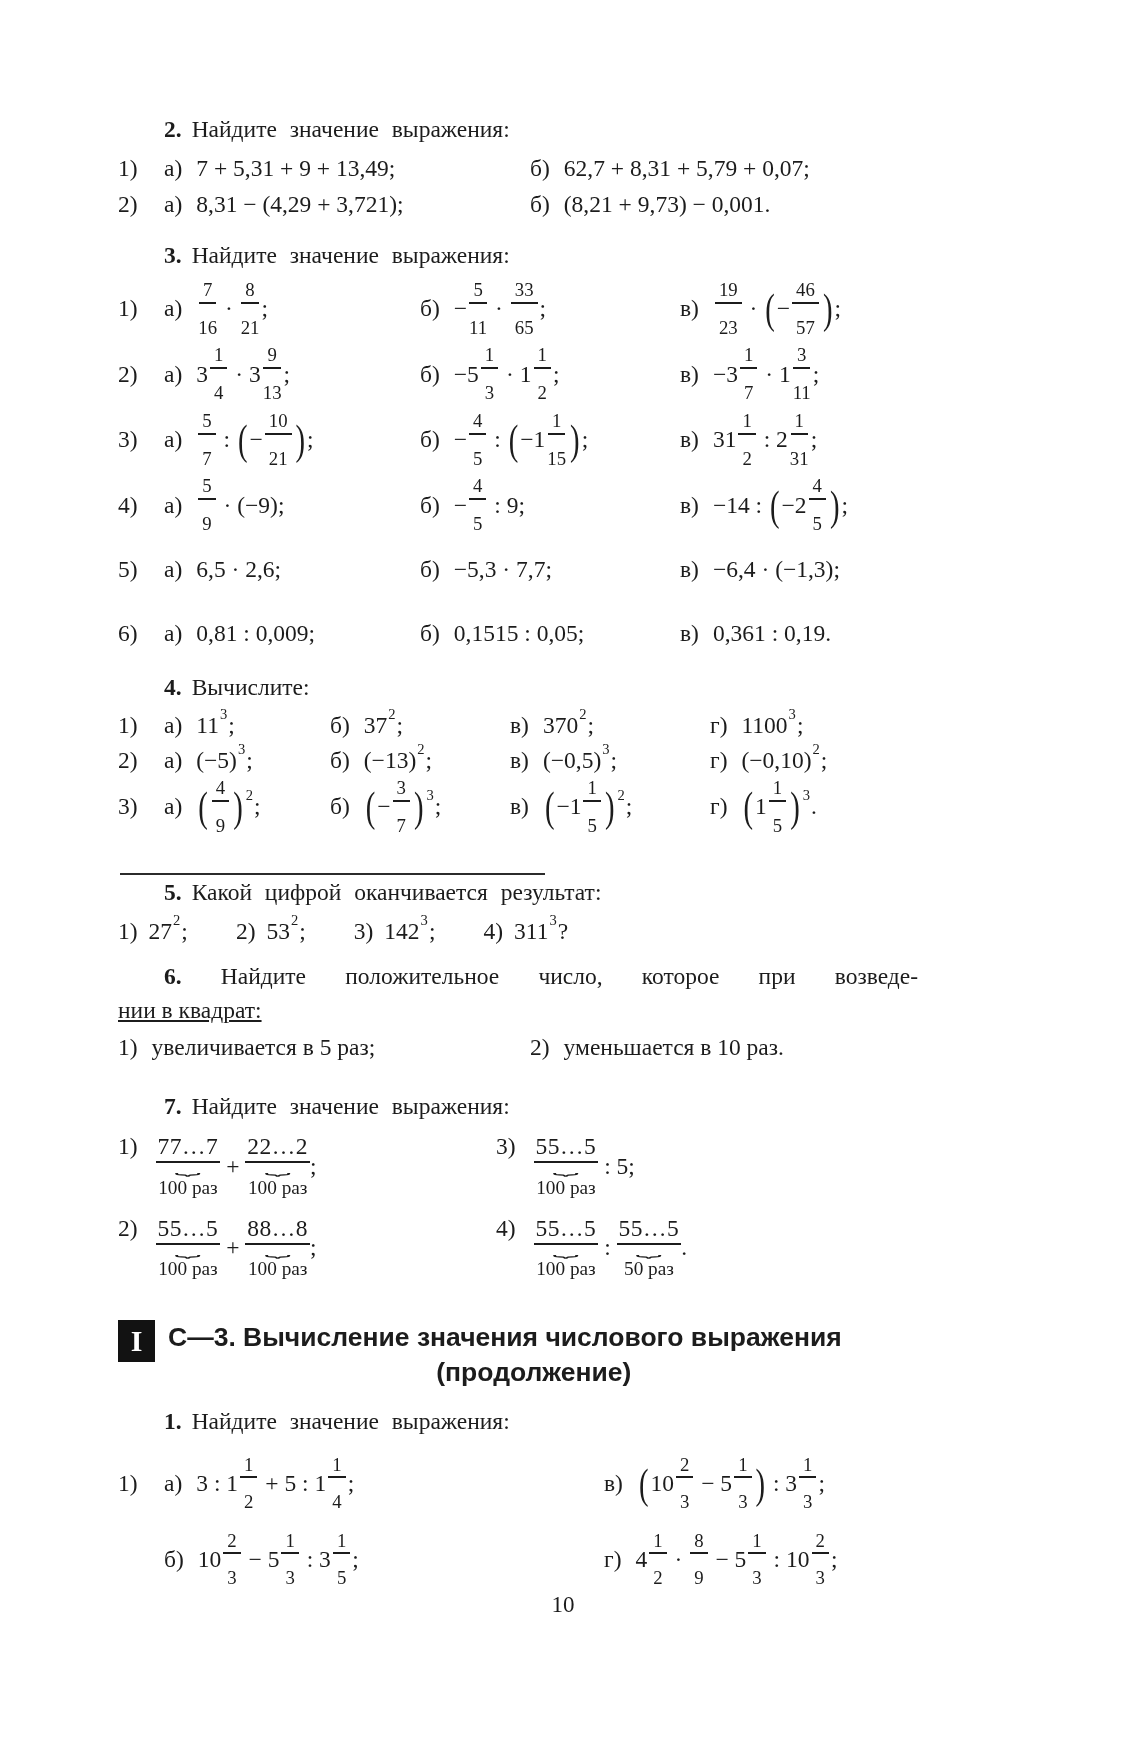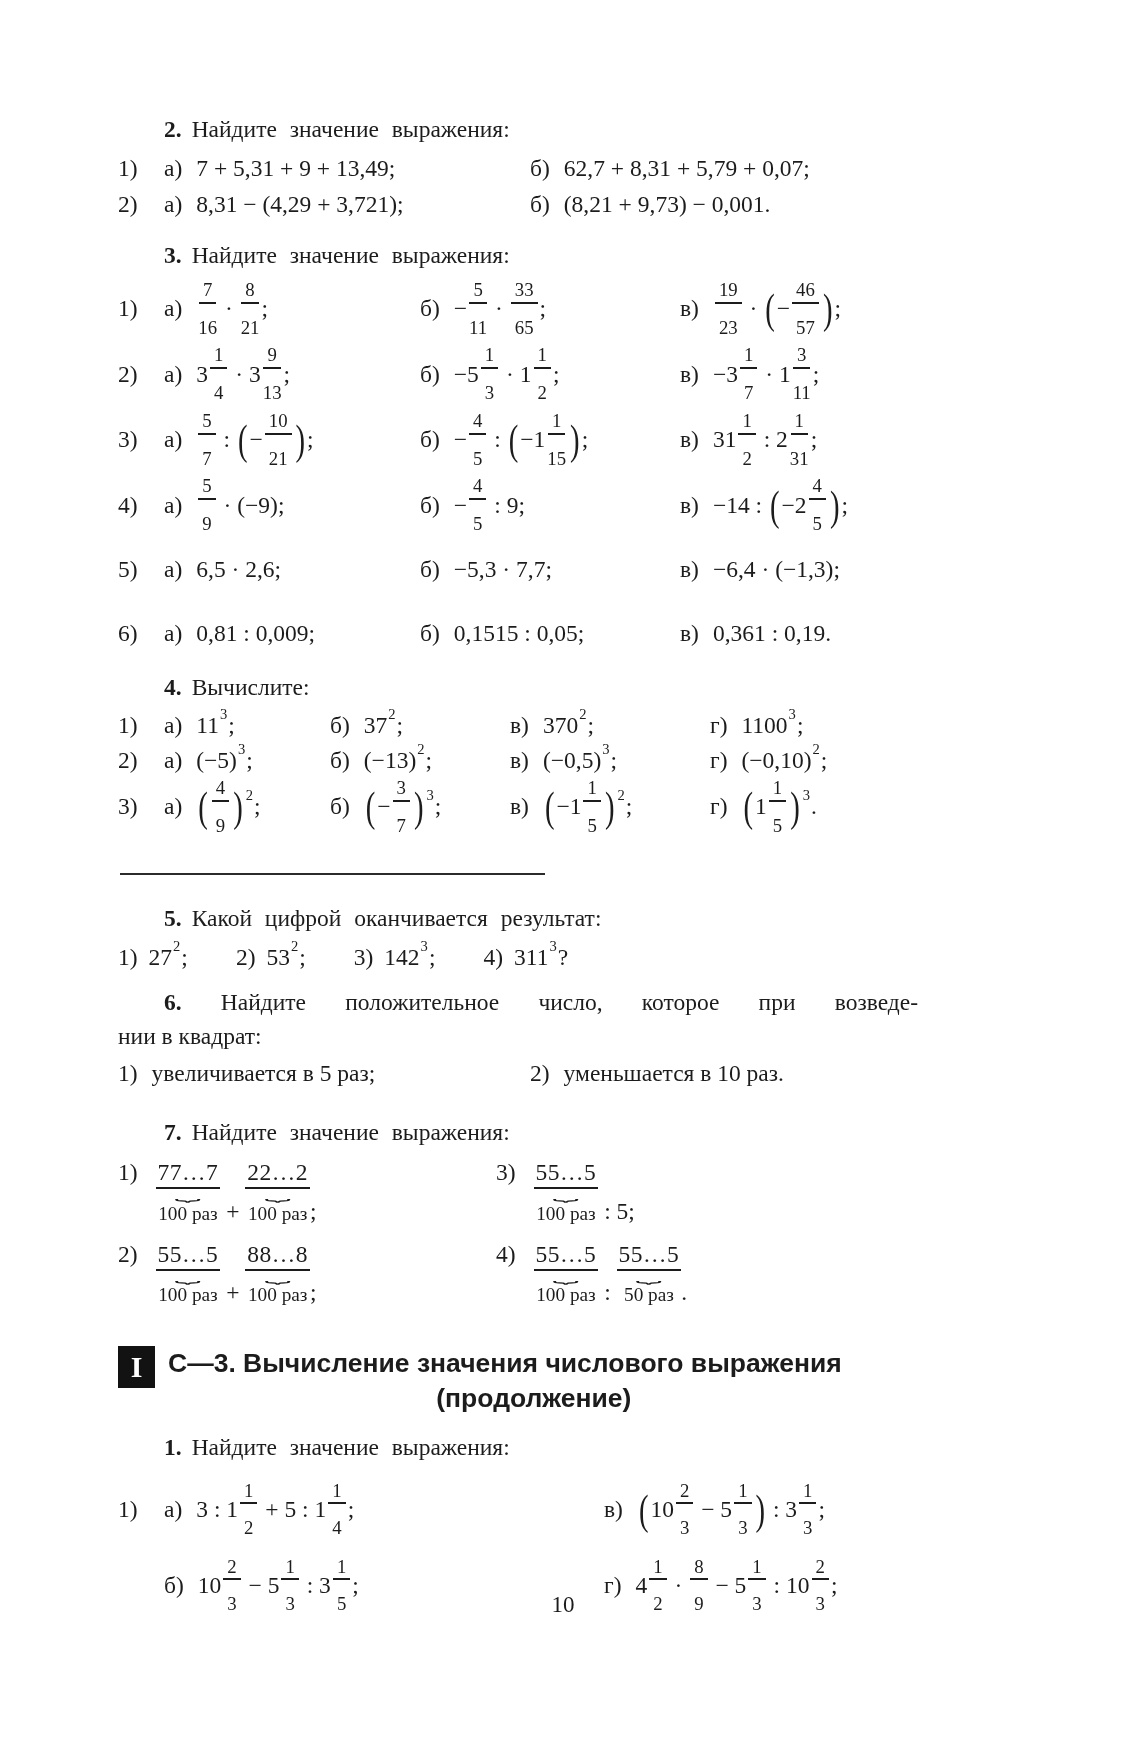--- a/index.html
+++ b/index.html
@@ -44,33 +44,33 @@
 
   
   #ex2 .xrow{grid-template-columns:46px 366px 1fr;line-height:36px;}
   #ex3{margin-top:16px;}
   #ex3 .xtitle{margin-bottom:6px;}
   #ex3 .xrow{grid-template-columns:46px 256px 260px 1fr;}
   #ex3 .xrow.tall{margin:8px 0;min-height:56px;}
   #ex4{margin-top:8px;}
   #ex4 .xrow{grid-template-columns:46px 166px 180px 200px 1fr;line-height:35px;}
   .divider{margin:38px 0 0 2px;width:425px;border-top:2.5px solid #2b2b2b;}
-  #ex5{margin-top:26px;}
+  #ex5{}
   #ex5 .inlinerow{display:flex;gap:48px;line-height:36px;}
   #ex5 .cell .rl{margin-right:11px;}
   #ex6{margin-top:10px;}
   #ex6 .just{text-align:justify;text-align-last:justify;text-indent:46px;line-height:34px;}
   #ex6 .just .num{font-weight:bold;}
-  #ex6 .line2{line-height:34px;}
+  #ex6 .line2{line-height:34px;text-decoration:underline;}
   #ex6 .itemsrow{display:grid;grid-template-columns:412px 1fr;line-height:36px;margin-top:2px;}
   #ex7{margin-top:24px;}
   #ex7 .xrow{grid-template-columns:378px 1fr;align-items:flex-start;margin-top:10px;}
   #ex7 .xrow + .xrow{margin-top:16px;}
   #ex7 .cell{align-items:flex-start;}
-  #ex7 .m{align-items:flex-end;}
+  #ex7 .m{align-items:center;}
   #ex7 .rl{margin-right:18px;}
 
   
   #sec{margin-top:40px;display:flex;align-items:flex-start;}
   .marker{flex:0 0 auto;width:37px;height:42px;background:#121212;color:#ffffff;
     display:flex;align-items:center;justify-content:center;
     font-family:"Liberation Serif",serif;font-weight:bold;font-size:30px;margin-right:13px;}
   .sectitle{font-family:"Liberation Sans","DejaVu Sans",sans-serif;font-weight:bold;font-size:26.5px;line-height:35px;text-align:center;}
   .sectitle .sl2{display:block;margin-left:58px;}
 

